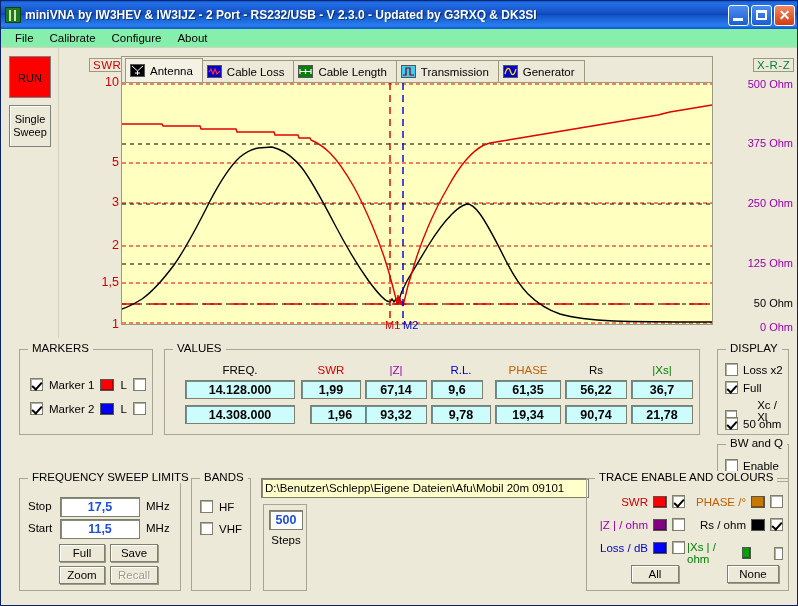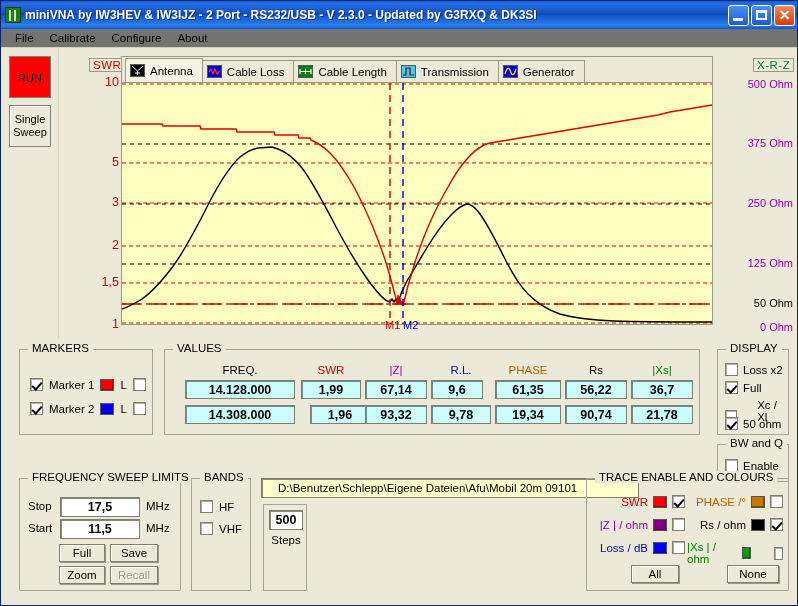--- a/index.html
+++ b/index.html
@@ -46,21 +46,21 @@
   }
   .wbtn.close { background: linear-gradient(to bottom,#f08a62,#d43b12); }
   .wbtn .mini { position:absolute; left:4px; bottom:4px; width:10px; height:3px; background:#fff; }
   .wbtn .maxi { position:absolute; left:4px; top:4px; width:11px; height:10px; border:2px solid #fff; border-top-width:3px;}
   .wbtn .xg { position:absolute; left:0; top:0; width:100%; height:100%;
               color:#fff; font-size:14px; font-weight:bold; line-height:19px; text-align:center; }
 
   
   #menubar {
     position: absolute; left: 0; top: 28px; width: 798px; height: 19px;
-    background: #737373; display: flex; align-items: center; padding-left: 6px;
+    background: #86efac; display: flex; align-items: center; padding-left: 6px;
     border-bottom: 1px solid #d6d2bd;
   }
   .menu-item { font-size: 11.5px; color: #000; padding: 1px 8px; cursor: default; }
 
   
   #leftbar { position:absolute; left:0; top:47px; width:58px; height:290px; background:#ece9d8;
              border-right:1px solid #d6d2bd; }
   #run-btn {
     position:absolute; left:8px; top:8px; width:42px; height:42px;
     background:#ff0000; border:1px solid #808080;
@@ -141,35 +141,35 @@
   .vfield {
     position:absolute; height:19px; background:#ccfcfc; border:1px solid #7f7f6d;
     box-shadow: inset 1px 1px 0 #6f8f8f;
     font-size:12.5px; font-weight:bold; color:#000; text-align:center; line-height:18px;
   }
 
   
   .txtbox {
     position:absolute; background:#ffffff; border:1px solid #7f7f6d;
     box-shadow: inset 1px 1px 0 #8a8a78;
-    font-size:12.5px; font-weight:bold; color:#000000; text-align:center; line-height:18px;
+    font-size:12.5px; font-weight:bold; color:#1d4ed8; text-align:center; line-height:18px;
   }
   .btn {
     position:absolute; background:#ece9d8; border:1px solid #7f7f6d;
     box-shadow: inset 1px 1px 0 #ffffff, 1px 1px 0 #9a9a88;
     font-size:11.5px; color:#000; text-align:center; cursor:pointer;
   }
   .btn.disabled { color:#9a9a88; text-shadow: 1px 1px 0 #ffffff; cursor:default; }
   .unit { position:absolute; font-size:11.5px; color:#000; }
   .flabel { position:absolute; font-size:11.5px; color:#000; }
 
   #path-box {
-    position:absolute; left:260px; top:477px; width:378px; height:20px;
+    position:absolute; left:260px; top:477px; width:328px; height:20px;
     background:#ffffcc; border:1px solid #7f7f6d; box-shadow: inset 1px 1px 0 #8a8a78;
-    font-size:11.5px; color:#000; line-height:18px; padding-left:16px;
+    font-size:11.5px; color:#000; line-height:18px; padding-left:3px;
     white-space:nowrap; overflow:hidden;
   }
 </style>
 </head>
 <body>
 
 <div id="app">
 
   <div id="titlebar">
     <div class="winicon"></div>

